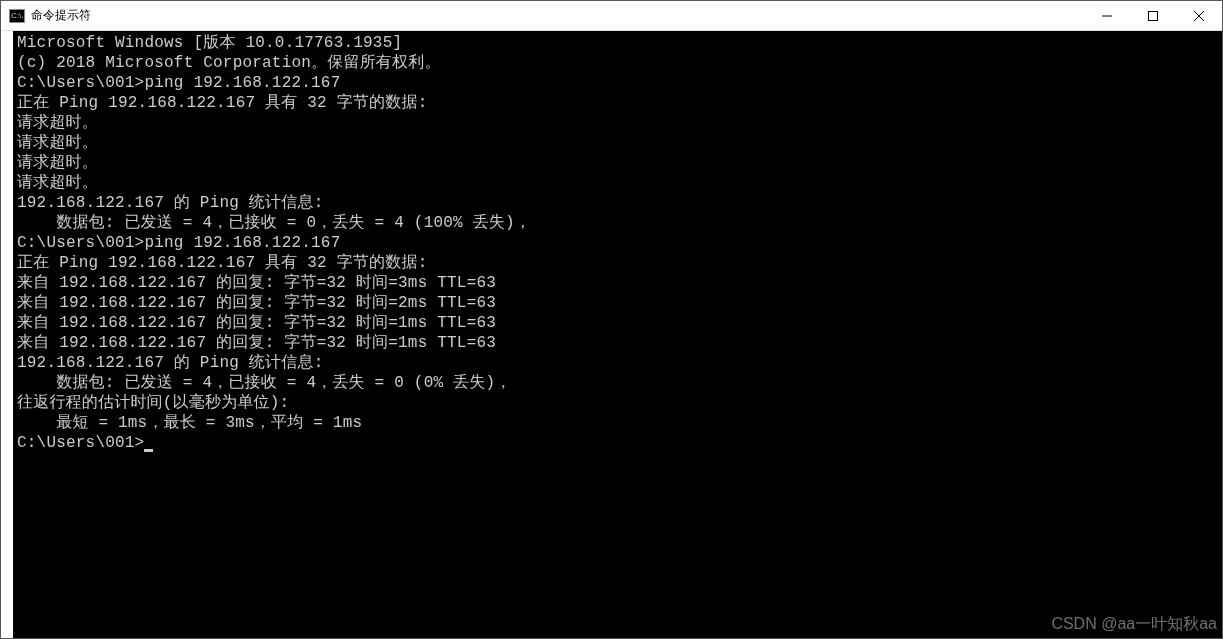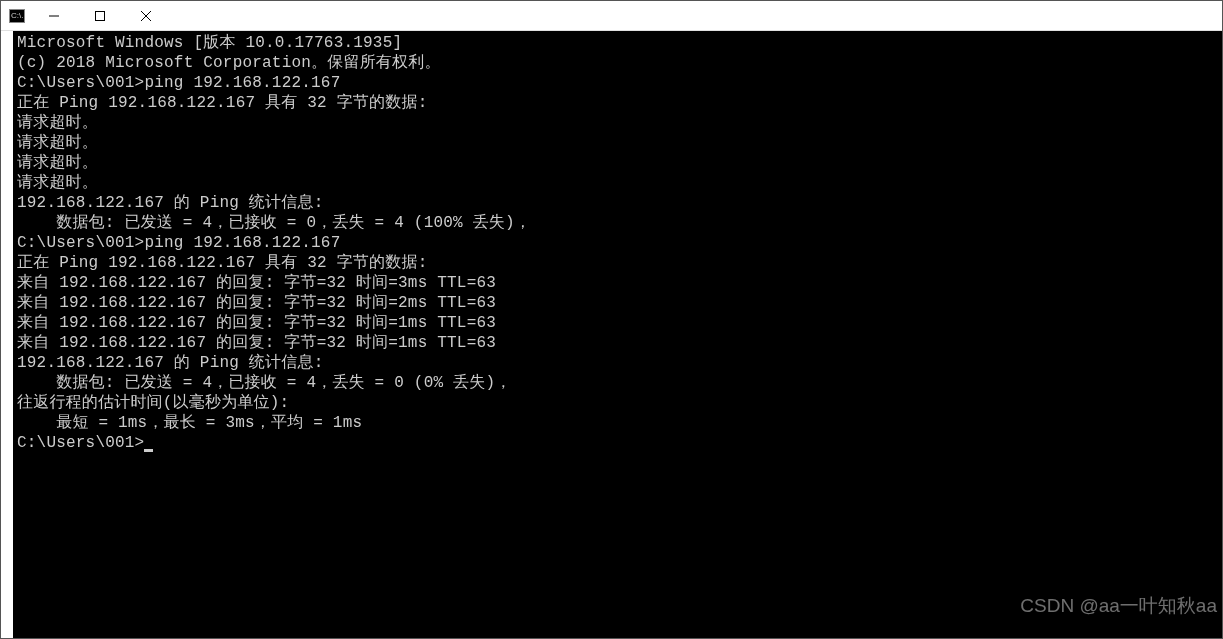--- a/index.html
+++ b/index.html
@@ -99,35 +99,36 @@
       display: inline-block;
       width: 9px;
       height: 3px;
       background: #cccccc;
       vertical-align: bottom;
       margin-bottom: 1px;
     }
     .watermark {
       position: absolute;
       right: 6px;
-      bottom: 20px;
+      bottom: 4px;
       color: rgba(200, 200, 200, 0.55);
-      font-size: 19px;
+      font-size: 16px;
       font-family: "Microsoft YaHei", sans-serif;
       pointer-events: none;
     }
   </style>
 </head>
 <body>
 
 <div class="window">
   <div class="titlebar">
     <div class="titlebar-icon">
       <div class="cmd-icon">C:\.</div>
     </div>
+    <div class="titlebar-title">命令提示符</div>
     <div class="titlebar-controls">
       <div class="titlebar-btn">
         <svg viewBox="0 0 10 10">
             <line x1="0" y1="5" x2="10" y2="5" stroke="currentColor" stroke-width="1"></line>
           </svg>
       </div>
       <div class="titlebar-btn">
         <svg viewBox="0 0 10 10">
             <rect x="0.5" y="0.5" width="9" height="9" fill="none" stroke="currentColor" stroke-width="1"></rect>
           </svg>

